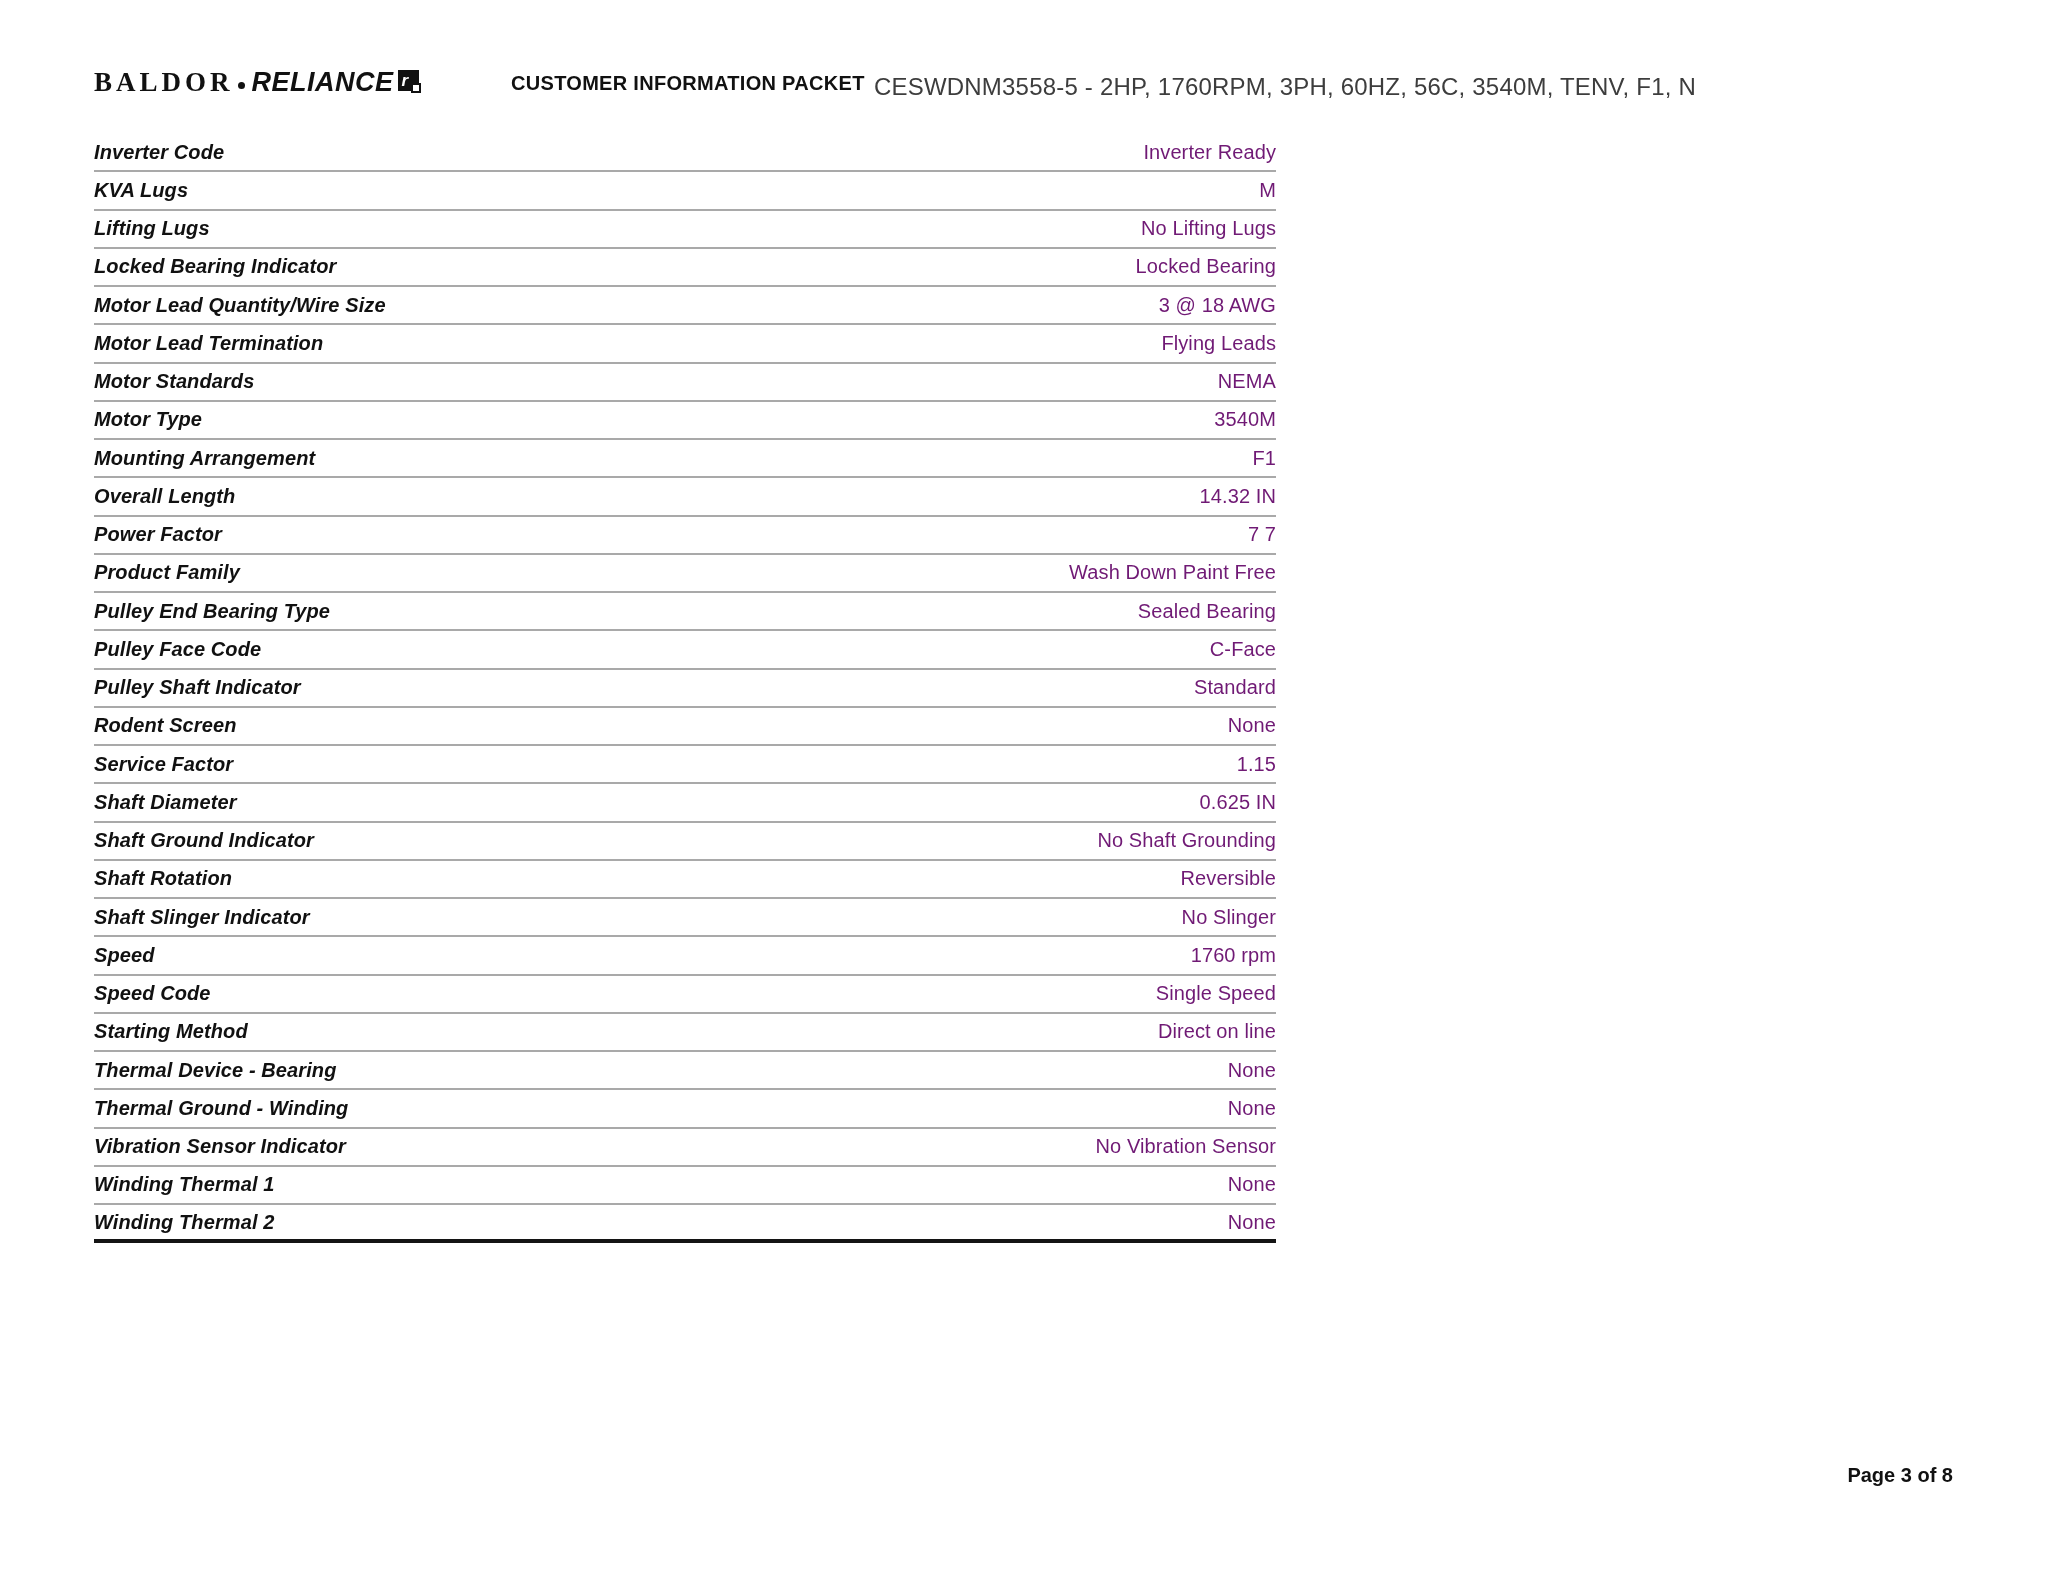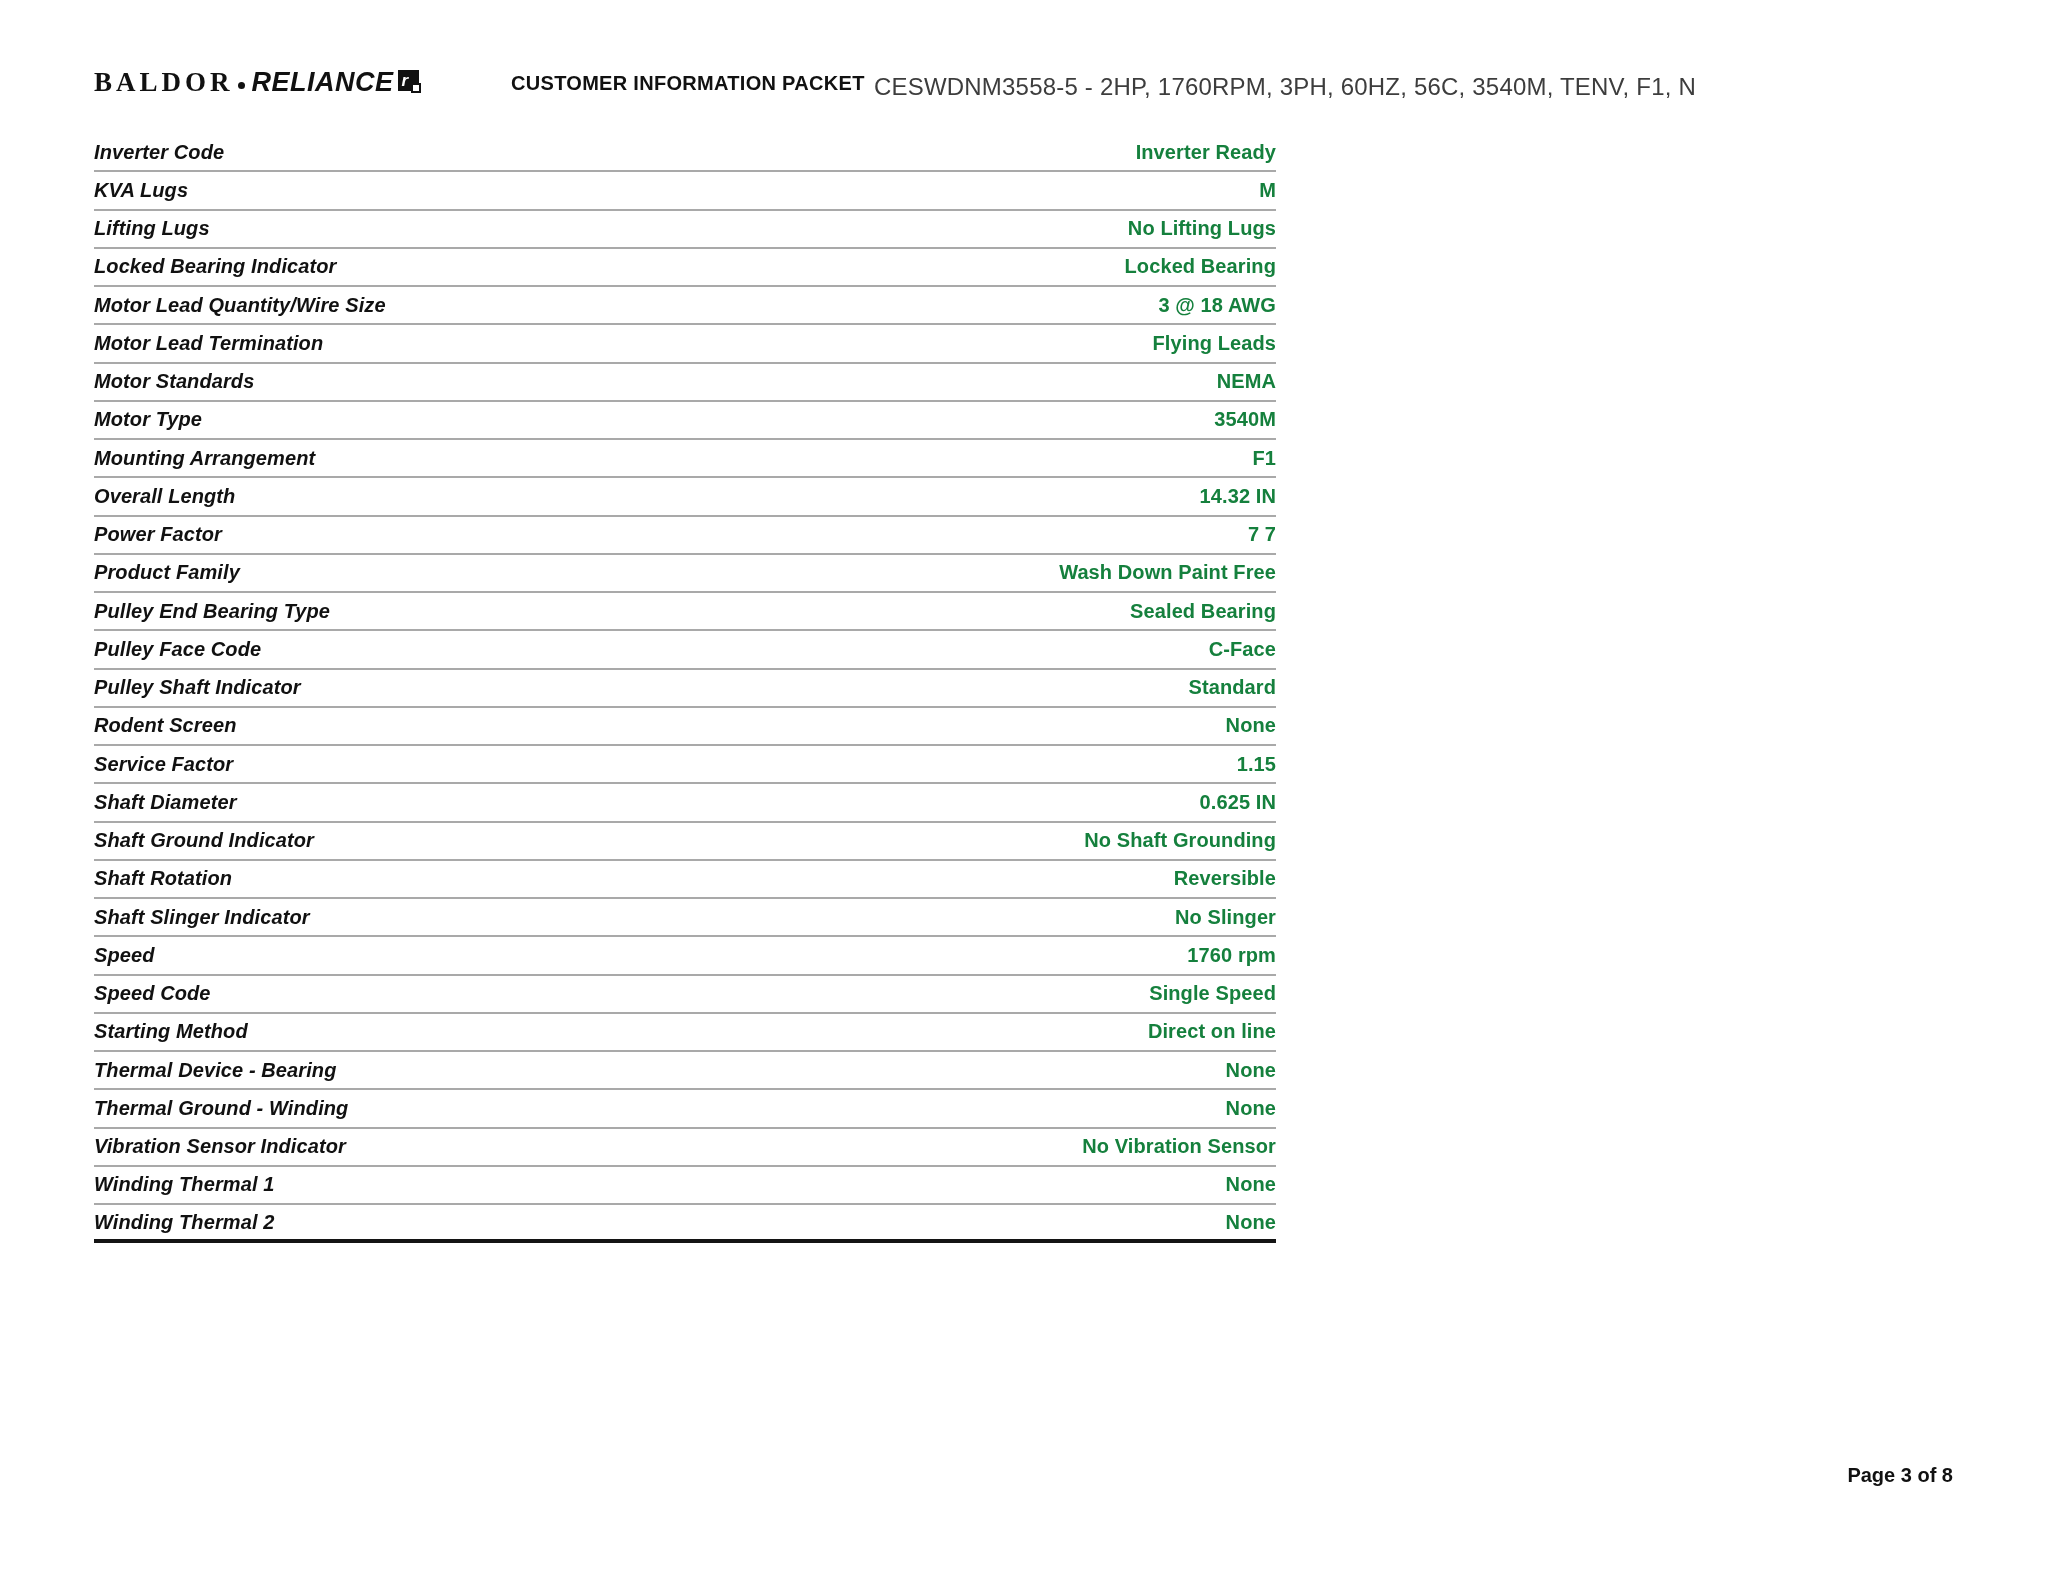--- a/index.html
+++ b/index.html
@@ -68,21 +68,21 @@
     display: flex; justify-content: space-between; align-items: center;
     border-bottom: 2px solid #a9a9a9;
   }
   .spec-row:last-child { border-bottom: 4px solid #141414; }
   .spec-label {
     font-size: 20px; font-weight: 700; color: #111; letter-spacing: 0.1px;
     white-space: nowrap;
     font-style: italic;
   }
   .spec-value {
-    font-size: 20px; font-weight: 700; color: #15803d; letter-spacing: 0.1px;
+    font-size: 20px; font-weight: 400; color: #701a75; letter-spacing: 0.1px;
     white-space: nowrap; text-align: right;
   }
 
   
   .page-footer {
     position: absolute; right: 95px; top: 1464px;
     font-size: 20px; font-weight: 700; color: #111;
     white-space: nowrap;
   }
 </style>

